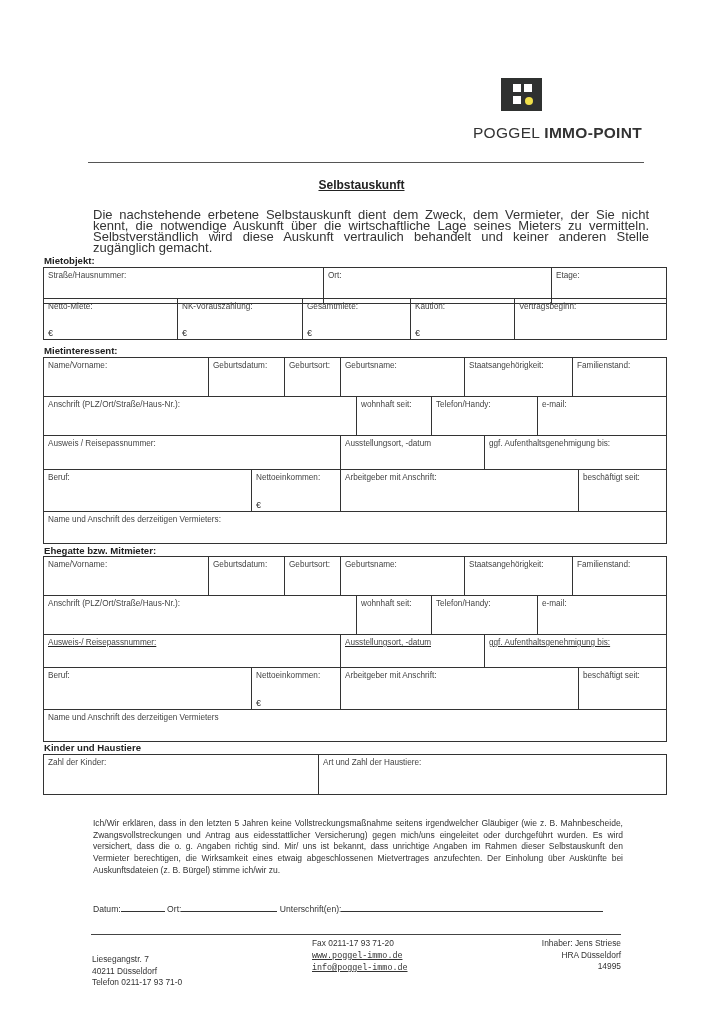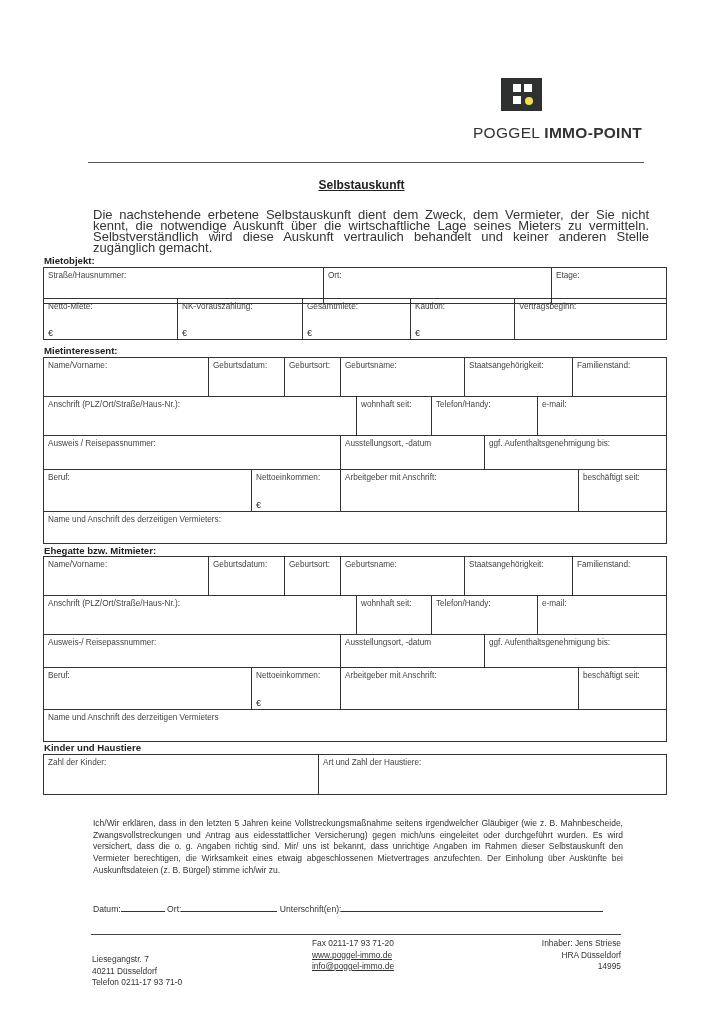--- a/index.html
+++ b/index.html
@@ -21,21 +21,21 @@
   table.form td { border: 1px solid #333; vertical-align: top; padding: 3px 4px; font-size: 8.2px;
                   color: #444; position: relative; overflow: hidden; white-space: nowrap; }
   .euro { position: absolute; left: 4px; bottom: 1px; font-size: 9px; color: #333; }
   .decl { position: absolute; left: 93px; top: 818px; width: 530px; font-size: 8.5px;
           line-height: 11.7px; text-align: justify; color: #333; }
   .sign { position: absolute; left: 93px; top: 903px; font-size: 8.6px; color: #333; white-space: nowrap; }
   .sign .line { display: inline-block; border-bottom: 1px solid #333; height: 8px; vertical-align: baseline; }
   .hr-bottom { position: absolute; left: 91px; top: 934px; width: 530px; height: 1px; background: #444; }
   .foot { position: absolute; top: 938px; font-size: 8.4px; line-height: 11.5px; color: #333; }
   .foot div { white-space: nowrap; }
-  .foot a { color: #333; text-decoration: underline; }
+  .foot a { color: #333; text-decoration: underline; font-family: Liberation Mono, monospace; }
 </style>
 </head>
 <body>
 
 <div class="logo">
   <div class="sq" style="left:12px;top:6px;"></div>
   <div class="sq" style="left:23px;top:6px;"></div>
   <div class="sq" style="left:12px;top:18px;"></div>
   <div class="dot" style="left:24px;top:19px;"></div>
 </div>
@@ -187,21 +187,21 @@
     </colgroup>
   <tbody>
       <tr style="height:39px">
     <td><span>Anschrift (PLZ/Ort/Straße/Haus-Nr.):</span></td>
     <td><span>wohnhaft seit:</span></td>
     <td><span>Telefon/Handy:</span></td>
     <td><span>e-mail:</span></td>
   </tr>
 </tbody>
   </table>
-<table class="form" style="top:634px;">
+<table class="form" style="top:634px;text-decoration:underline;">
   <colgroup>
       <col style="width:297px">
       <col style="width:144px">
       <col style="width:182px">
     </colgroup>
   <tbody>
       <tr style="height:33px">
     <td><span>Ausweis-/ Reisepassnummer:</span></td>
     <td><span>Ausstellungsort, -datum</span></td>
     <td><span>ggf. Aufenthaltsgenehmigung bis:</span></td>

